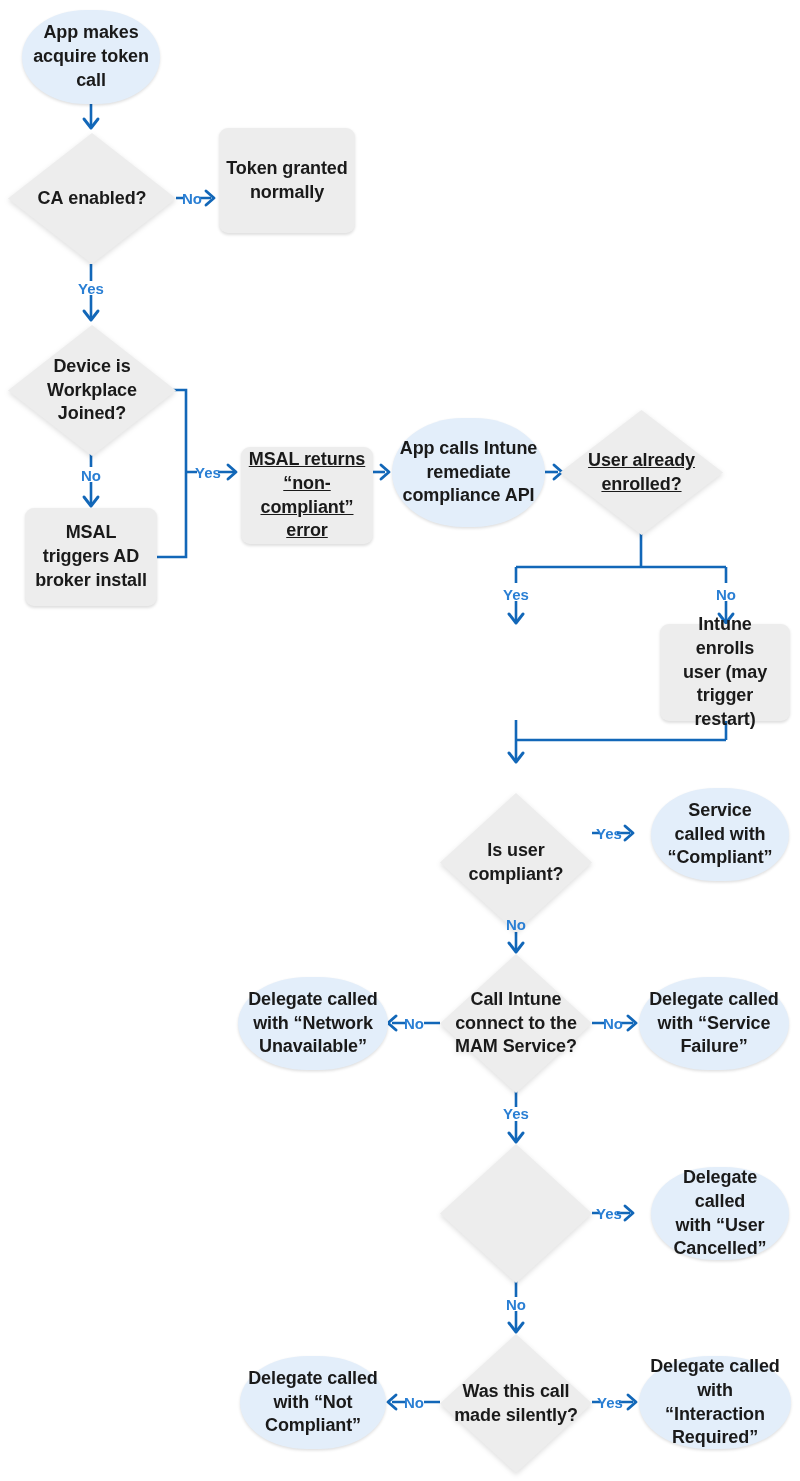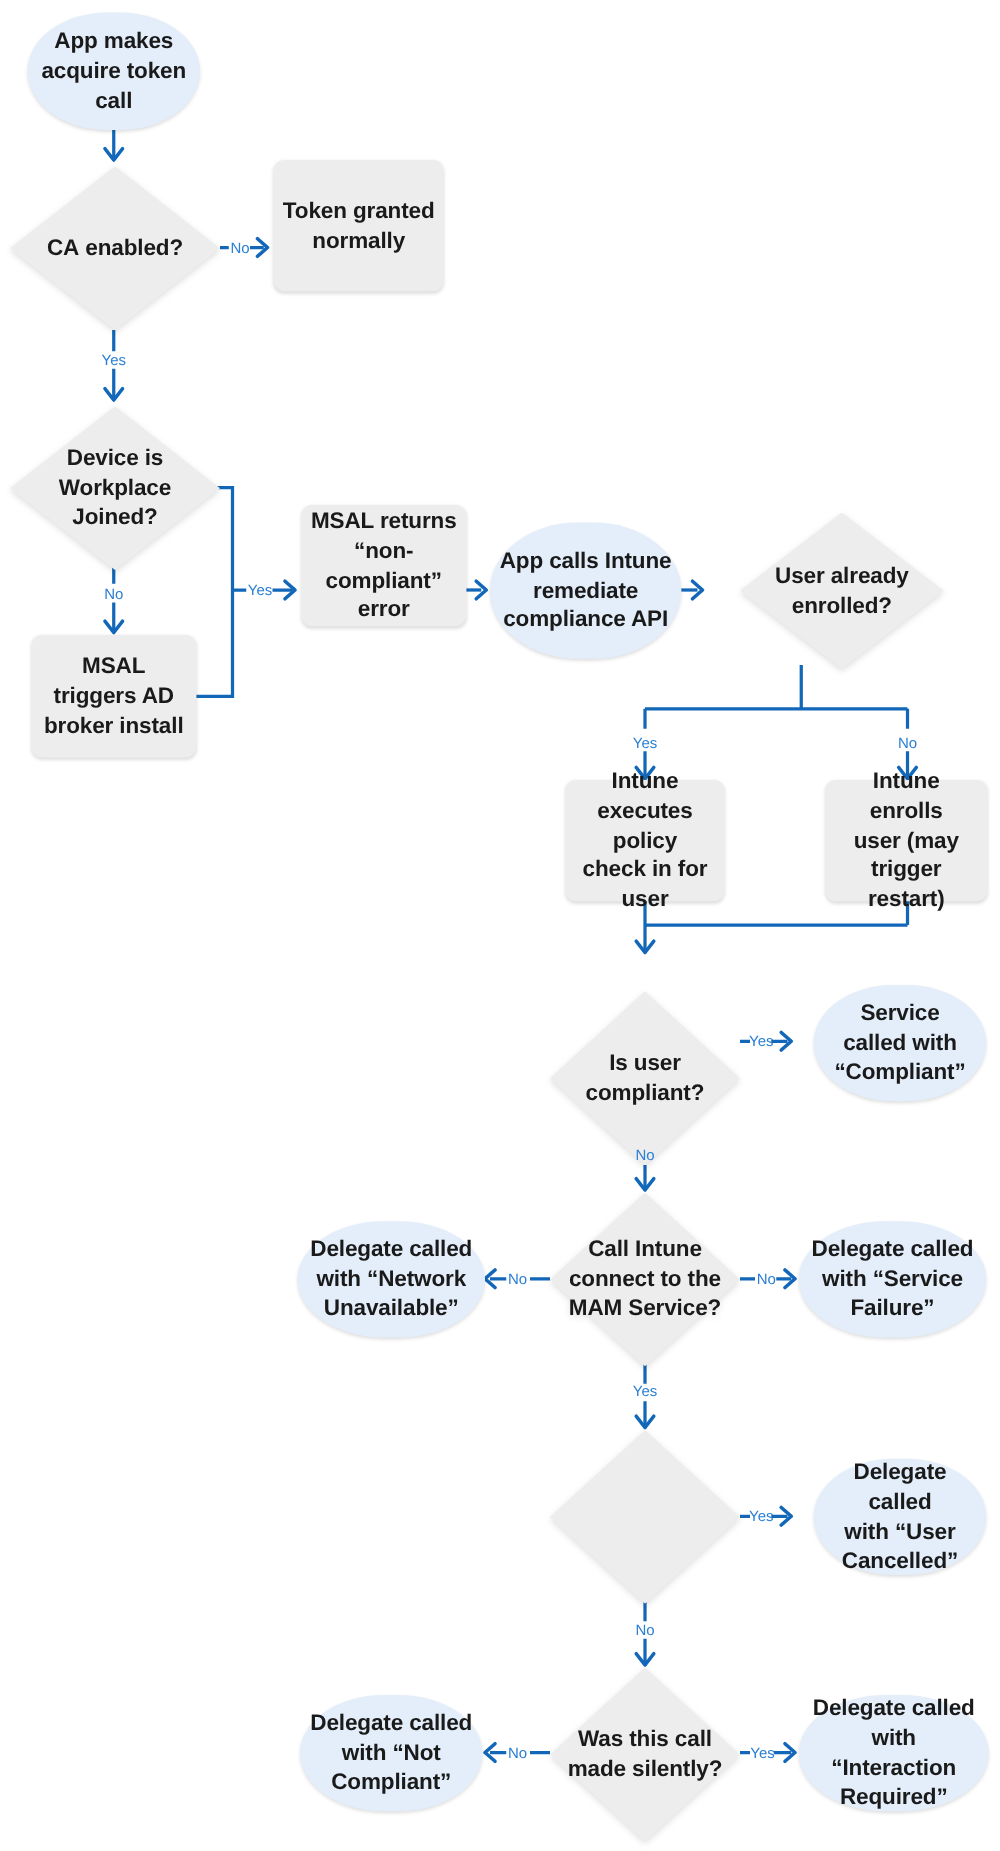--- a/index.html
+++ b/index.html
@@ -85,22 +85,22 @@
   .edge-head {
     fill: none;
     stroke: #1267B8;
     stroke-width: 2.9;
     stroke-linecap: round;
     stroke-linejoin: round;
   }
   .edge-label {
     position: absolute;
     color: #2A7FD4;
-    font-size: 12px;
-    font-weight: 400;
+    font-size: 15px;
+    font-weight: 700;
     letter-spacing: 0px;
     white-space: nowrap;
     transform: translate(-50%, -50%);
     z-index: 4;
     background: transparent;
   }
   .strong { font-weight: 800; }
 </style>
 </head>
 <body>
@@ -191,44 +191,38 @@
 Workplace
 Joined?</span>
   </div>
 
   <div class="node box" style="left:25px; top:508px; width:132px; height:98px;">
     <span class="label">MSAL
 triggers AD
 broker install</span>
   </div>
 
-  <div class="node box" style="left:241px; top:404px; width:132px; height:97px;">
+  <div class="node box" style="left:241px; top:447px; width:132px; height:97px;text-decoration:underline;">
     <span class="label">MSAL returns
 “non-compliant”
 error</span>
   </div>
 
   <div class="node pill" style="left:392px; top:418px; width:153px; height:109px;">
     <span class="label">App calls Intune
 remediate
 compliance API</span>
   </div>
 
-  <div class="node diamond" style="left:592px; top:410px; width:163px; height:125px;">
+  <div class="node diamond" style="left:560px; top:410px; width:163px; height:125px;text-decoration:underline;">
     <span class="dshape"></span>
     <span class="label">User already
 enrolled?</span>
   </div>
 
-  <div class="node box" style="left:452px; top:624px; width:128px; height:97px;">
-    <span class="label">Intune
-executes policy
-check in for
-user</span>
-  </div>
 
   <div class="node box" style="left:660px; top:624px; width:130px; height:97px;">
     <span class="label">Intune enrolls
 user (may
 trigger restart)</span>
   </div>
 
   <div class="node diamond" style="left:440px; top:793px; width:152px; height:139px;">
     <span class="dshape"></span>
     <span class="label">Is user

